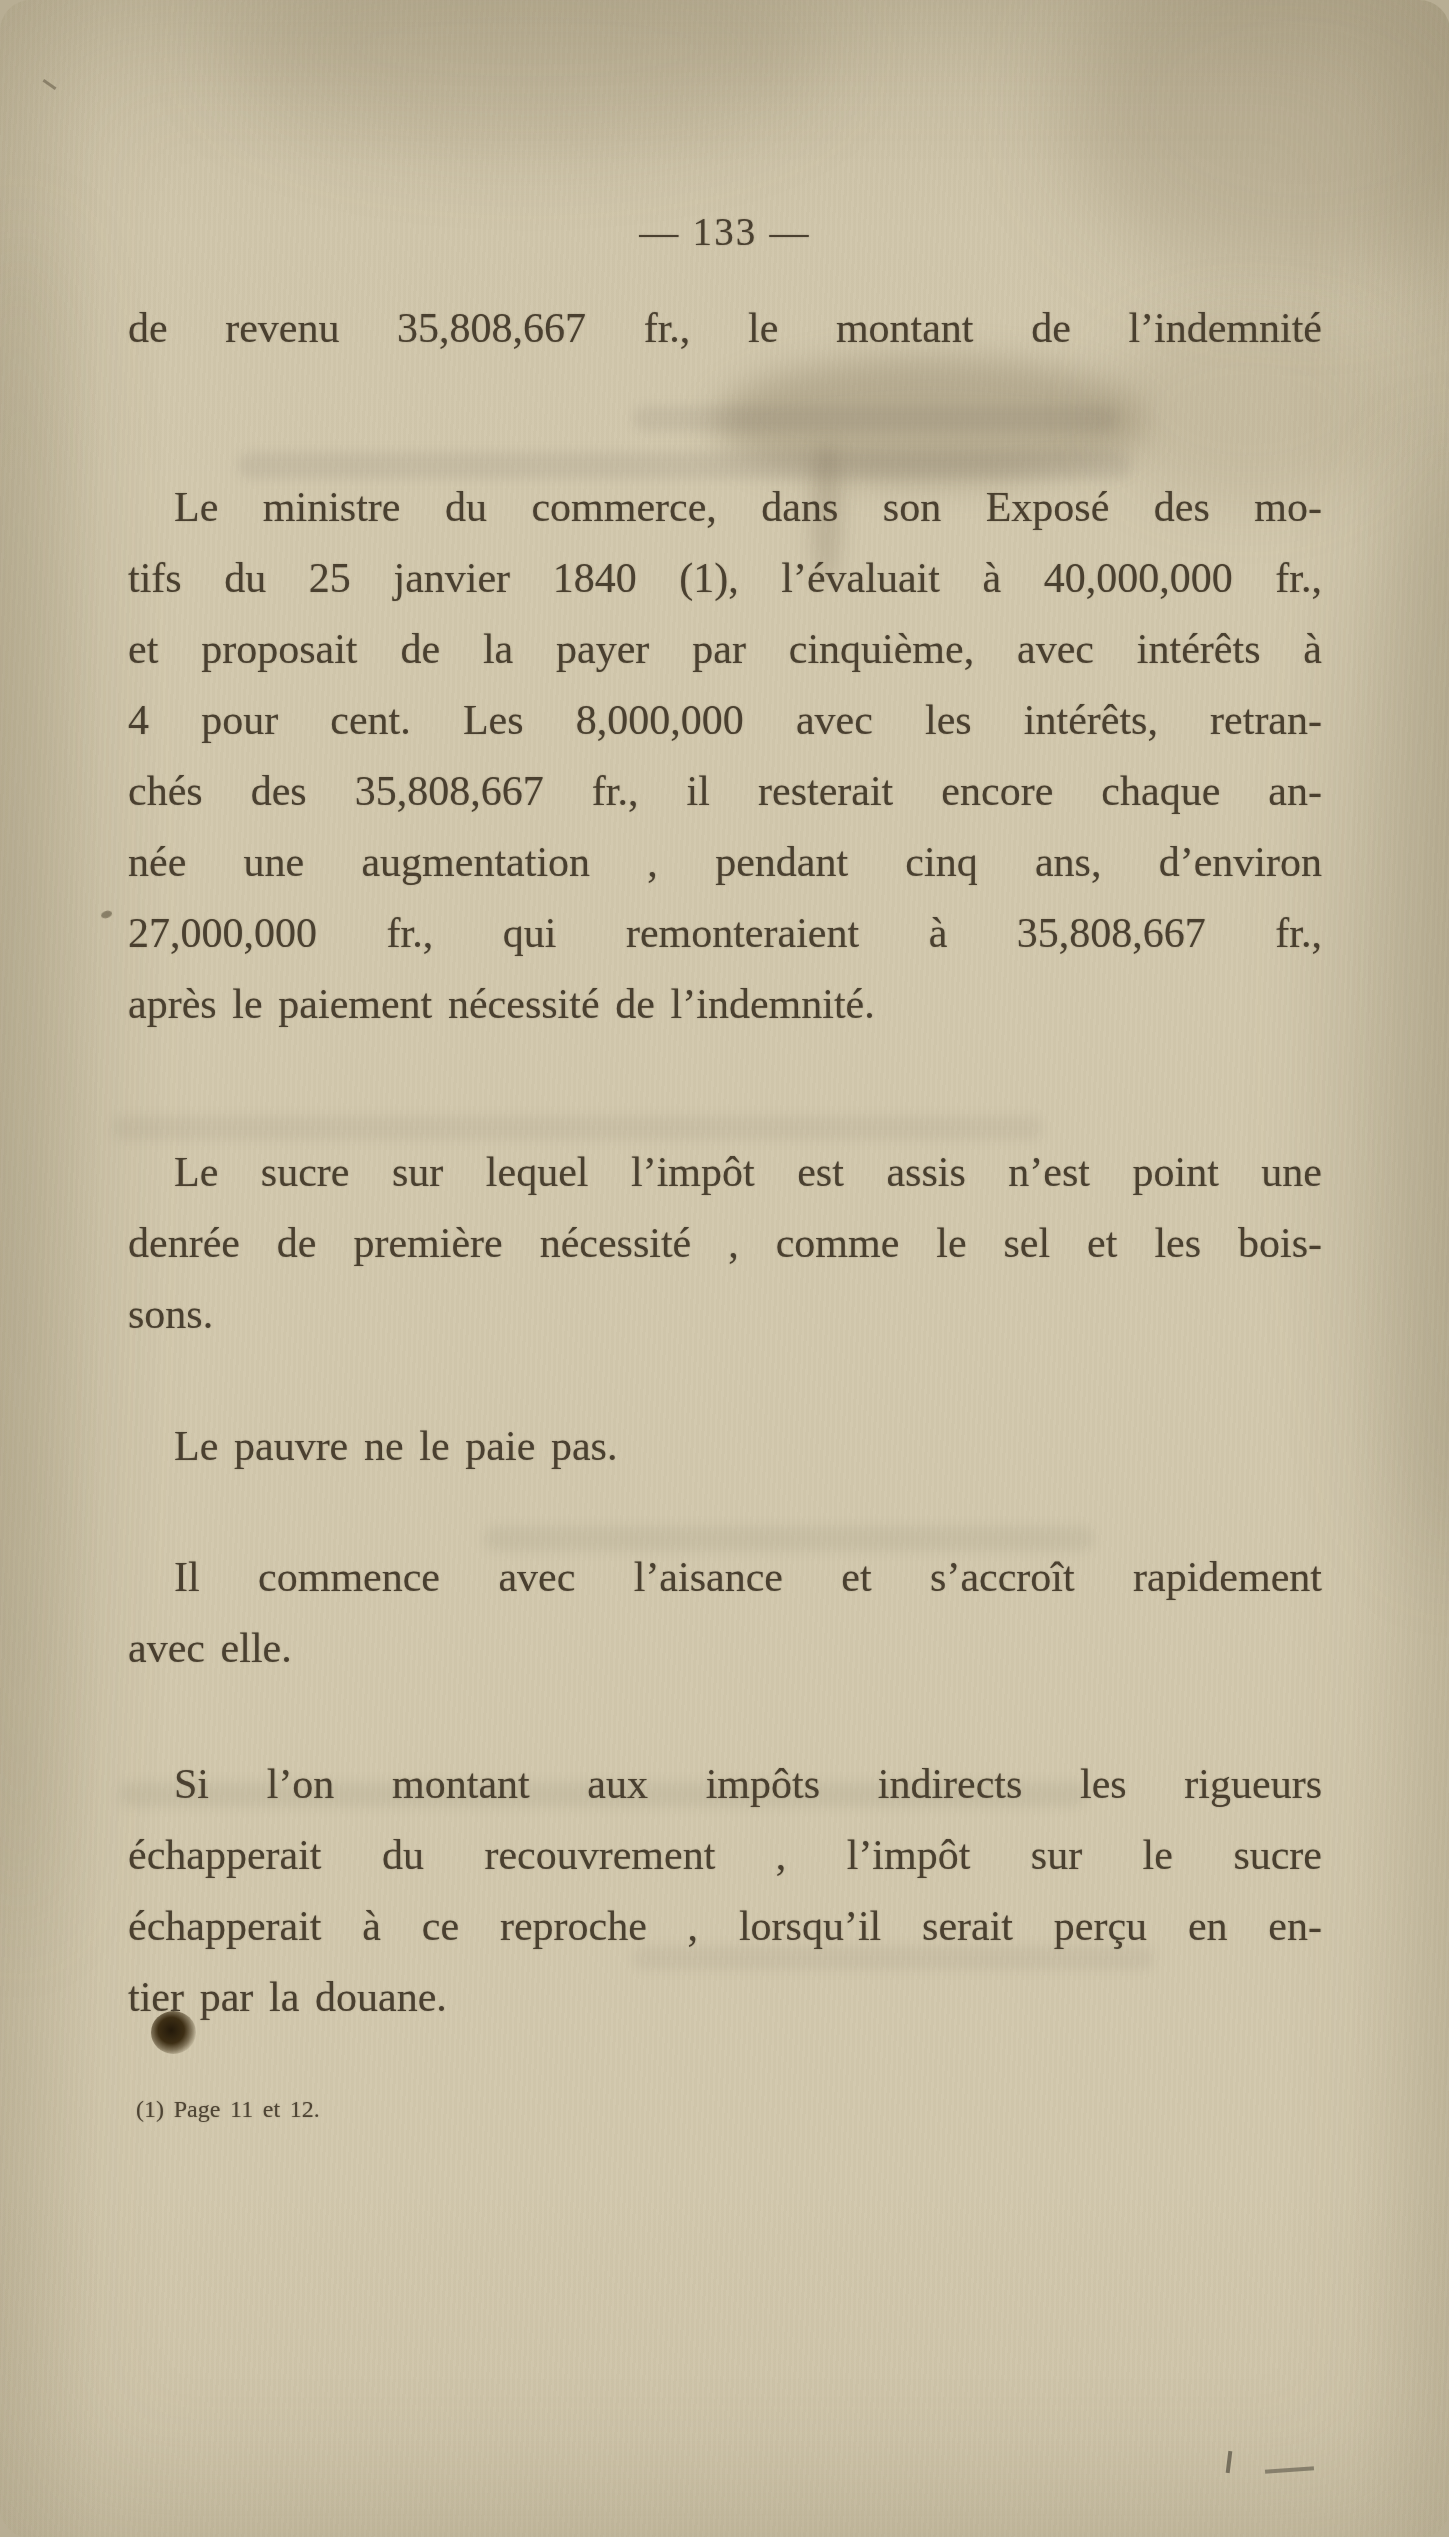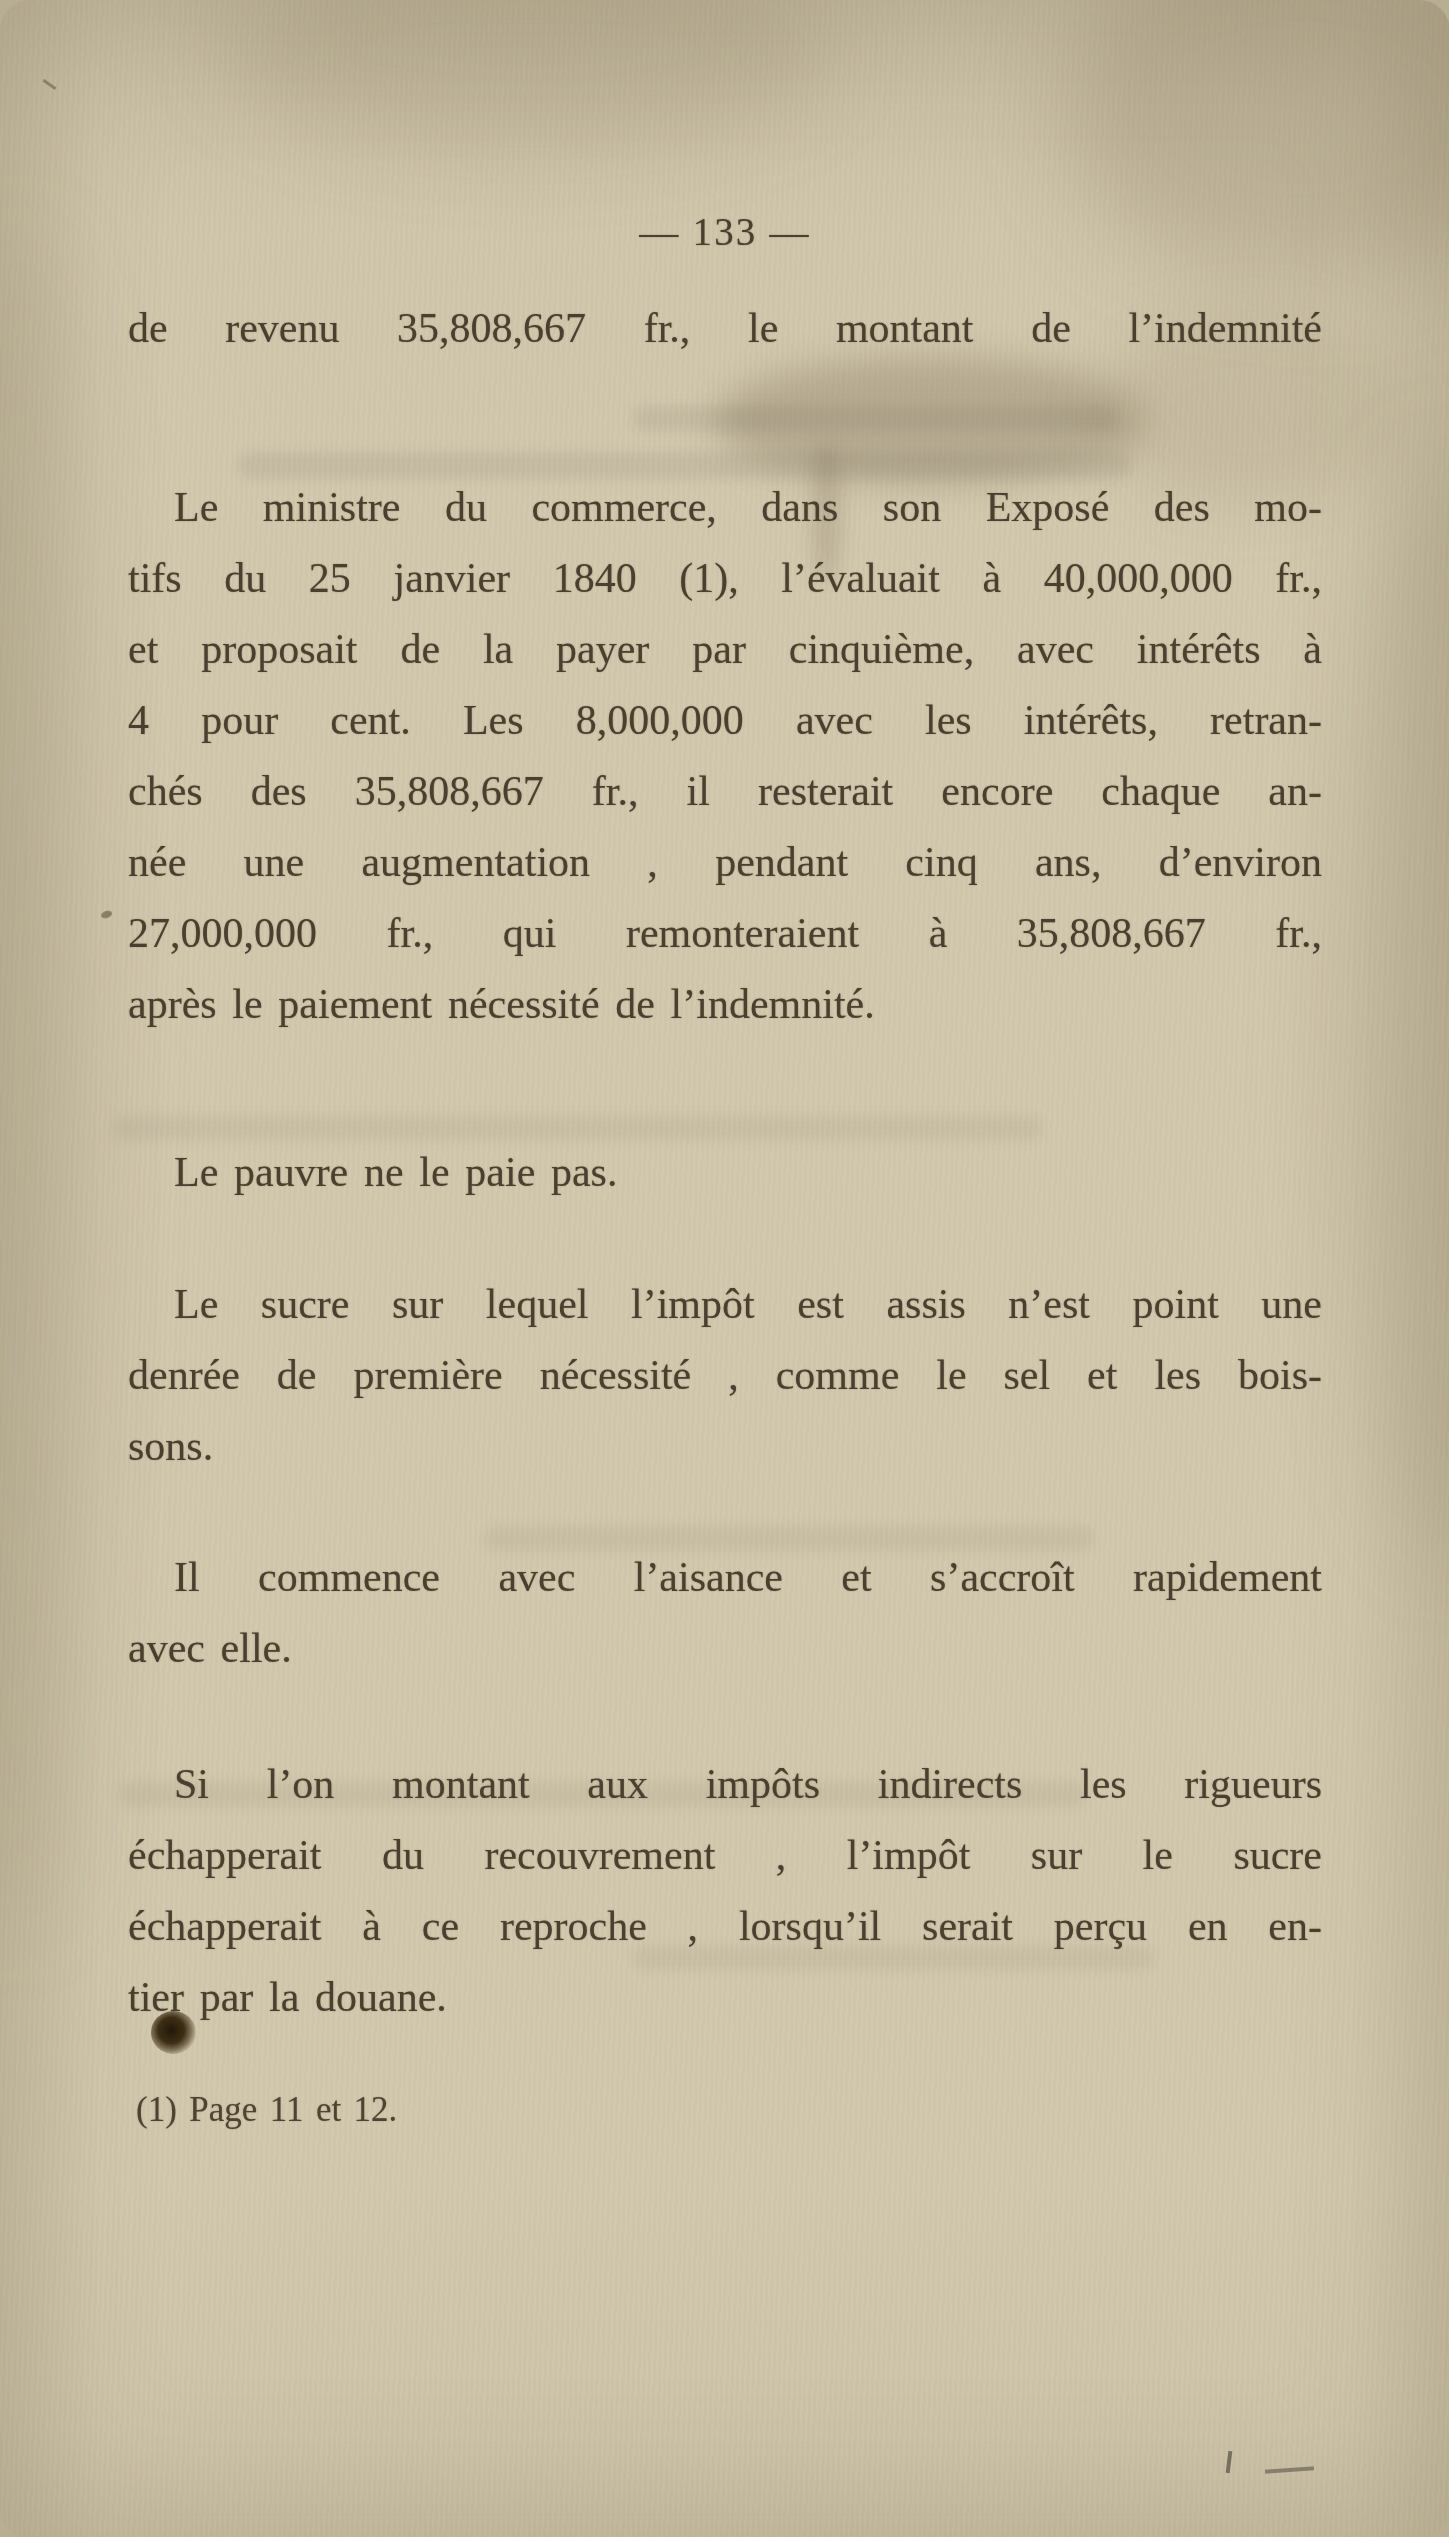--- a/index.html
+++ b/index.html
@@ -66,21 +66,21 @@
   .para:nth-of-type(2){margin-top:108px;}
   .para:nth-of-type(3){margin-top:97px;}
   .para:nth-of-type(4){margin-top:61px;}
   .para:nth-of-type(5){margin-top:60px;}
   .para:nth-of-type(6){margin-top:65px;}
   .para.indent .line:first-child{text-indent:46px;}
   .line{white-space:nowrap;}
   .line.just{white-space:normal;text-align:justify;text-align-last:justify;}
   .footnote{
     margin-top:54px;padding-left:24px;
-    font-size:35px;line-height:45px;word-spacing:3.7px;
+    font-size:24px;line-height:45px;word-spacing:3.7px;
     color:#4e4434;text-shadow:0 0 1.5px rgba(64,54,38,0.40);
   }
 </style>
 </head>
 <body>
 
 <div class="page">
 
   <div class="stain smudge-main"></div>
   <div class="stain smudge-tail"></div>
@@ -108,26 +108,26 @@
         <div class="line just">Le ministre du commerce, dans son Exposé des mo-</div>
         <div class="line just">tifs du 25 janvier 1840 (1), l’évaluait à 40,000,000 fr.,</div>
         <div class="line just">et proposait de la payer par cinquième, avec intérêts à</div>
         <div class="line just">4 pour cent. Les 8,000,000 avec les intérêts, retran-</div>
         <div class="line just">chés des 35,808,667 fr., il resterait encore chaque an-</div>
         <div class="line just">née une augmentation , pendant cinq ans, d’environ</div>
         <div class="line just">27,000,000 fr., qui remonteraient à 35,808,667 fr.,</div>
         <div class="line">après le paiement nécessité de l’indemnité.</div>
       </div>
       <div class="para indent">
-        <div class="line">Le pauvre ne le paie pas.</div>
-      </div>
-      <div class="para indent">
         <div class="line just">Le sucre sur lequel l’impôt est assis n’est point une</div>
         <div class="line just">denrée de première nécessité , comme le sel et les bois-</div>
         <div class="line">sons.</div>
+      </div>
+      <div class="para indent">
+        <div class="line">Le pauvre ne le paie pas.</div>
       </div>
       <div class="para indent">
         <div class="line just">Il commence avec l’aisance et s’accroît rapidement</div>
         <div class="line">avec elle.</div>
       </div>
       <div class="para indent">
         <div class="line just">Si l’on montant aux impôts indirects les rigueurs</div>
         <div class="line just">échapperait du recouvrement , l’impôt sur le sucre</div>
         <div class="line just">échapperait à ce reproche , lorsqu’il serait perçu en en-</div>
         <div class="line">tier par la douane.</div>

